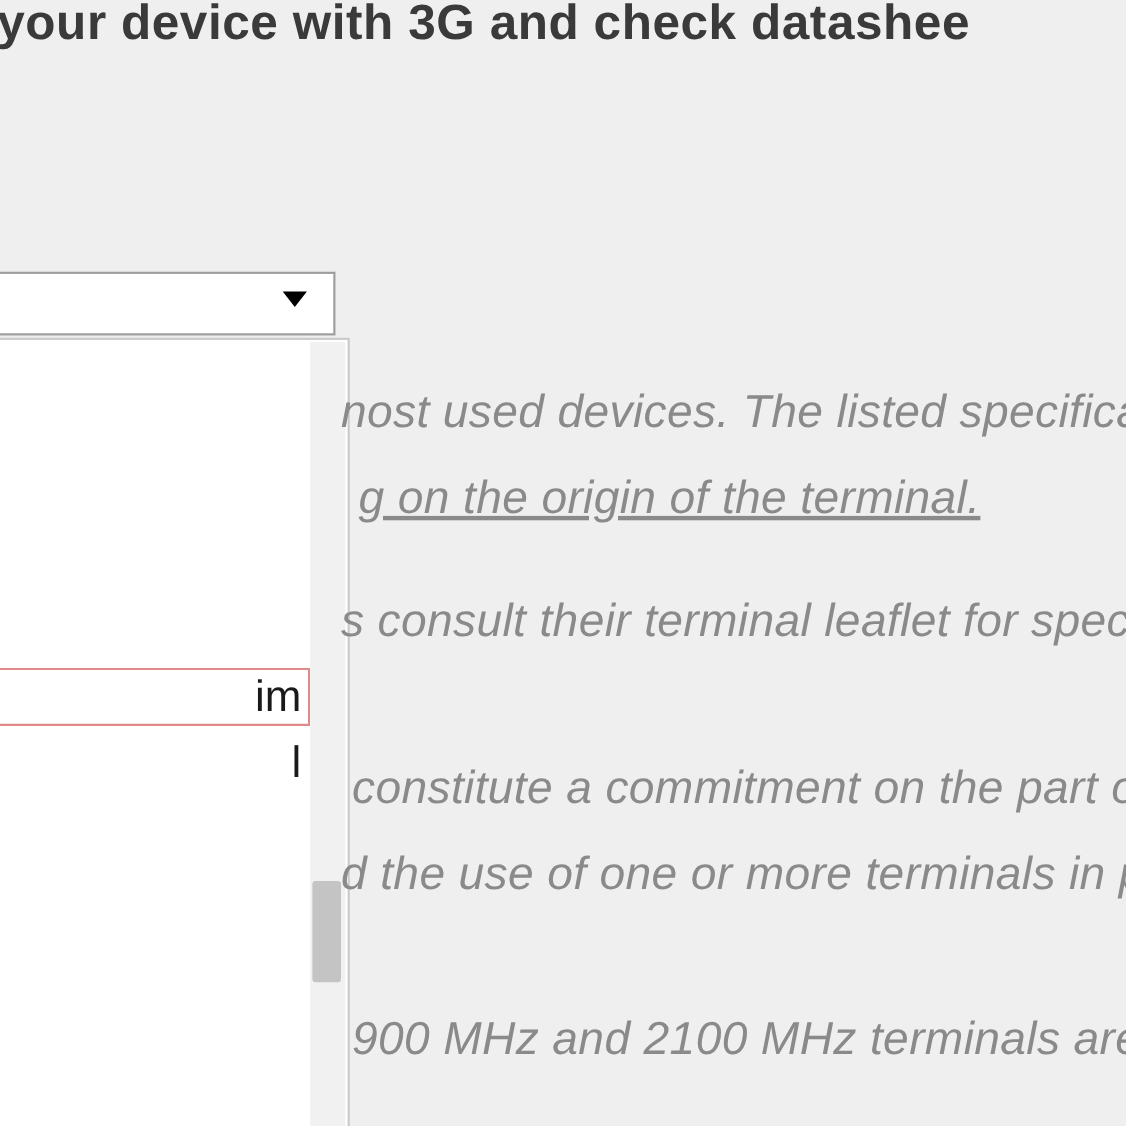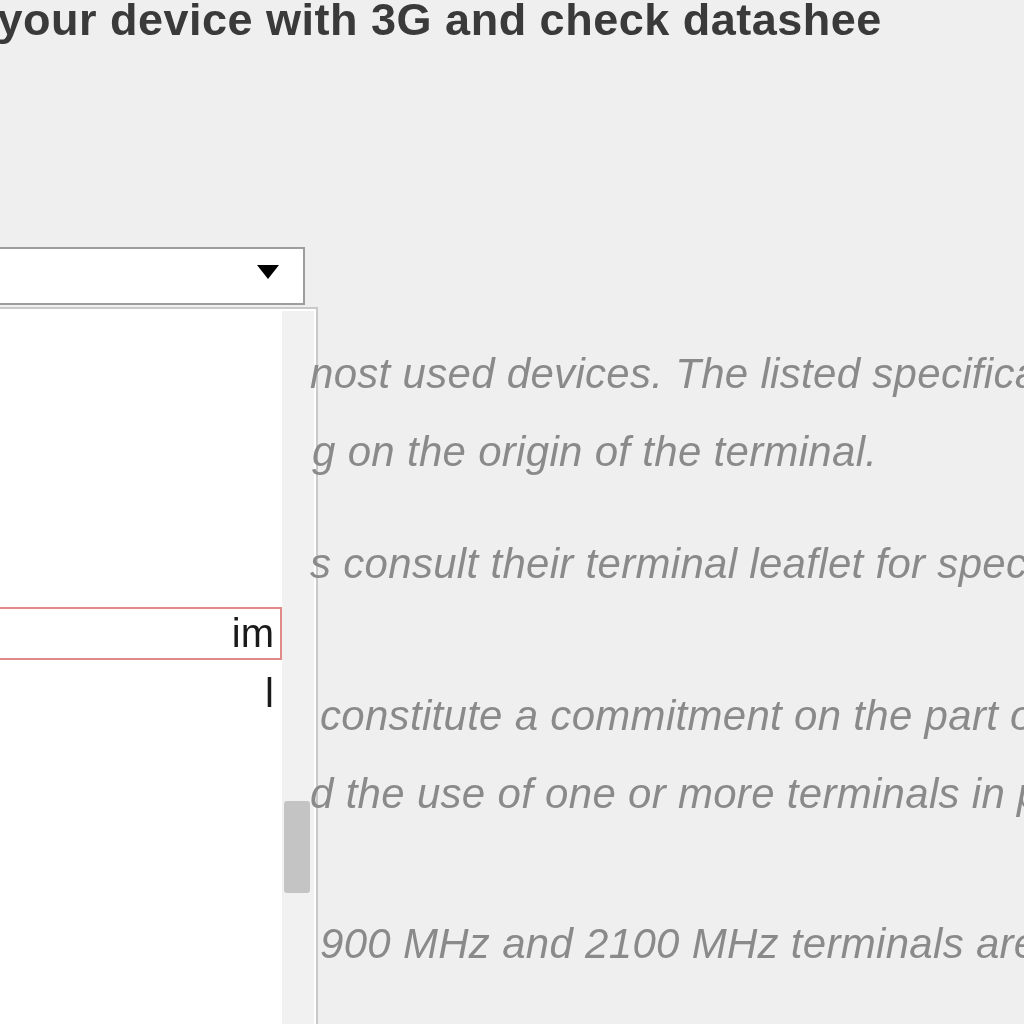--- a/index.html
+++ b/index.html
@@ -118,21 +118,21 @@
     <div class="scroll-thumb"></div>
   </div>
 
   <div class="option highlight" style="top:298px;">im</div>
 
   <div class="option" style="top:358px;">l</div>
 </div>
 
 <div class="para-line" style="top:350px; left:310px;">nost used devices. The listed specifications</div>
 
-<div class="para-line" style="top:428px; left:312px;">g on the origin of the terminal.</div>
+<div class="para-line" style="top:428px; left:326px;text-decoration:underline;">g on the origin of the terminal.</div>
 
 <div class="para-line" style="top:540px; left:310px;">s consult their terminal leaflet for specific</div>
 
 <div class="para-line" style="top:692px; left:320px;">constitute a commitment on the part of th</div>
 
 <div class="para-line" style="top:770px; left:310px;">d the use of one or more terminals in parti</div>
 
 <div class="para-line" style="top:920px; left:320px;">900 MHz and 2100 MHz terminals are stron</div>
 
 </body></html>

